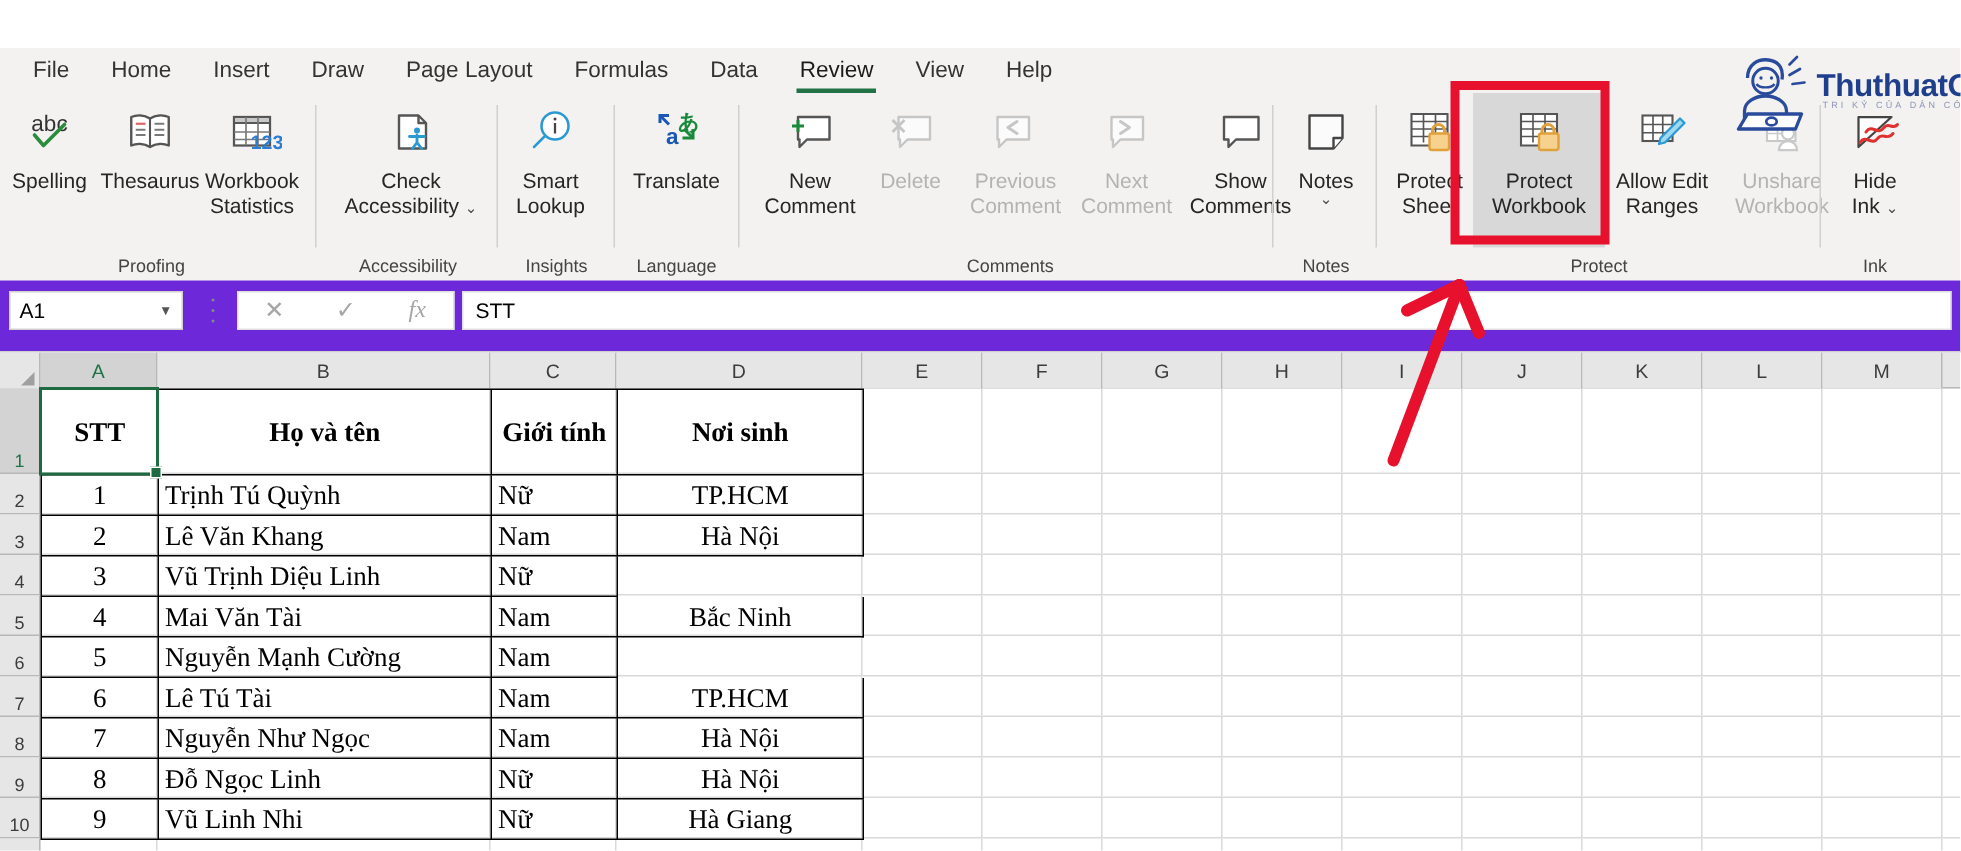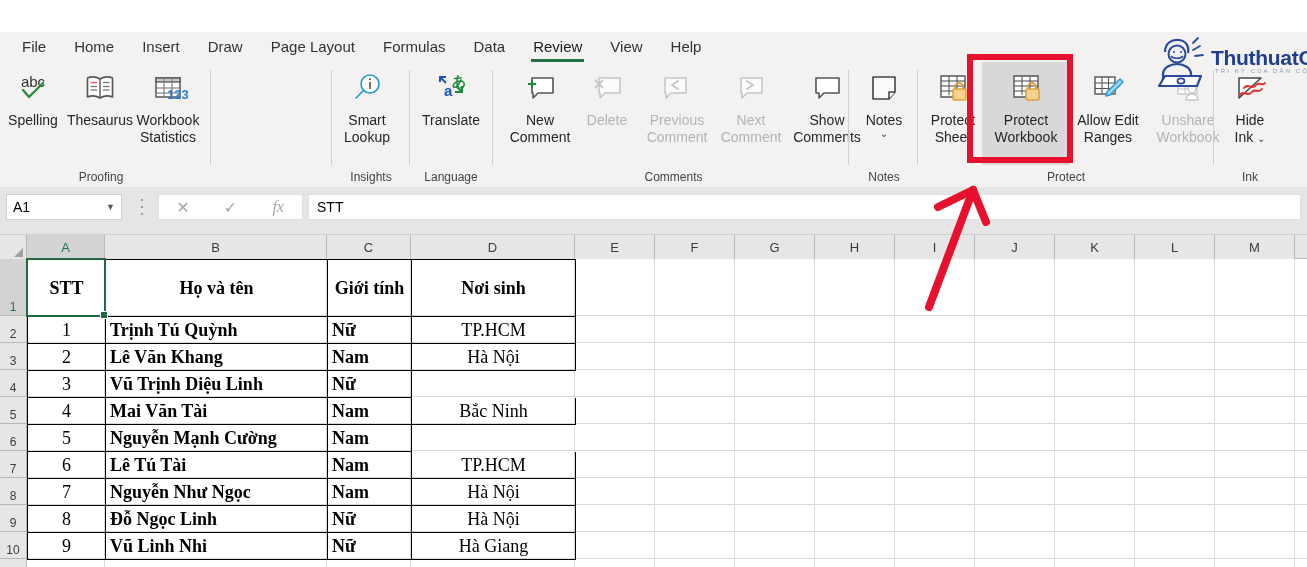--- a/index.html
+++ b/index.html
@@ -124,21 +124,21 @@
     left: 58px; top: 36px;
     font-size: 6px; color: #8c96b8;
     letter-spacing: 2.1px;
     white-space: nowrap;
   }
 
   
   .fbar {
     position: absolute; left: 0; top: 155px;
     width: 1307px; height: 48px;
-    background: #e5e5e5;
+    background: #6d28d9;
     border-bottom: 1px solid #d0d0d0;
   }
   .namebox {
     position: absolute; left: 6px; top: 7px;
     width: 116px; height: 26px;
     border: 1px solid #d2d0ce;
     background: #fff;
     display: flex; align-items: center;
     padding: 0 6px;
     font-size: 14px; color: #000;
@@ -258,21 +258,21 @@
     white-space: nowrap;
   }
   .tcell.hdr {
     font-weight: bold;
     justify-content: center;
     text-align: center;
     white-space: normal;
     line-height: 21px;
   }
   .tcell.ctr { justify-content: center; }
-  .tcell.lft { justify-content: flex-start; font-weight: bold; }
+  .tcell.lft { justify-content: flex-start; }
 
   .tbl {
     position: absolute;
     left: 0; top: 0;
     border-left: 1px solid #000;
     border-top: 1px solid #000;
   }
   .trow { display: flex; }
 
   .selbox {
@@ -351,20 +351,37 @@
               </svg>
             </span>
             <span class="lbl">Workbook</span>
             <span class="lbl">Statistics</span>
           </div>
         </div>
         <div class="group-label">Proofing</div>
       </div>
       <div class="group-sep" style="left:210px;"></div>
 
+      <div class="group" style="left:216px; width:112px;">
+        <div class="group-items" style="left:8px;">
+          <div class="btn" style="width:100px;">
+            <span class="ico">
+              <svg width="40" height="40" viewBox="0 0 40 40">
+                <path d="M12 9 L25 9 L30 14 L30 31 L12 31 Z" fill="#fff" stroke="#555" stroke-width="1.6" stroke-linejoin="round"></path>
+                <path d="M25 9 L25 14 L30 14" fill="none" stroke="#555" stroke-width="1.6" stroke-linejoin="round"></path>
+                <circle cx="24" cy="19" r="2" fill="#2b9ad3"></circle>
+                <path d="M19 23 L29 23 M24 22 L24 27 M24 27 L21 31 M24 27 L27 31" stroke="#2b9ad3" stroke-width="1.9" fill="none" stroke-linecap="round"></path>
+              </svg>
+            </span>
+            <span class="lbl">Check</span>
+            <span class="lbl"><span>Accessibility</span> <span class="chev">⌄</span></span>
+          </div>
+        </div>
+        <div class="group-label">Accessibility</div>
+      </div>
       <div class="group-sep" style="left:331px;"></div>
 
       <div class="group" style="left:337px; width:68px;">
         <div class="group-items" style="left:0;">
           <div class="btn" style="width:60px;">
             <span class="ico">
               <svg width="40" height="40" viewBox="0 0 40 40">
                 <circle cx="23" cy="16" r="9" fill="#fff" stroke="#2b9ad3" stroke-width="1.7"></circle>
                 <line x1="16.5" y1="22.5" x2="9" y2="30" stroke="#2b9ad3" stroke-width="1.7" stroke-linecap="round"></line>
                 <circle cx="23" cy="11.3" r="1" fill="#444"></circle>

